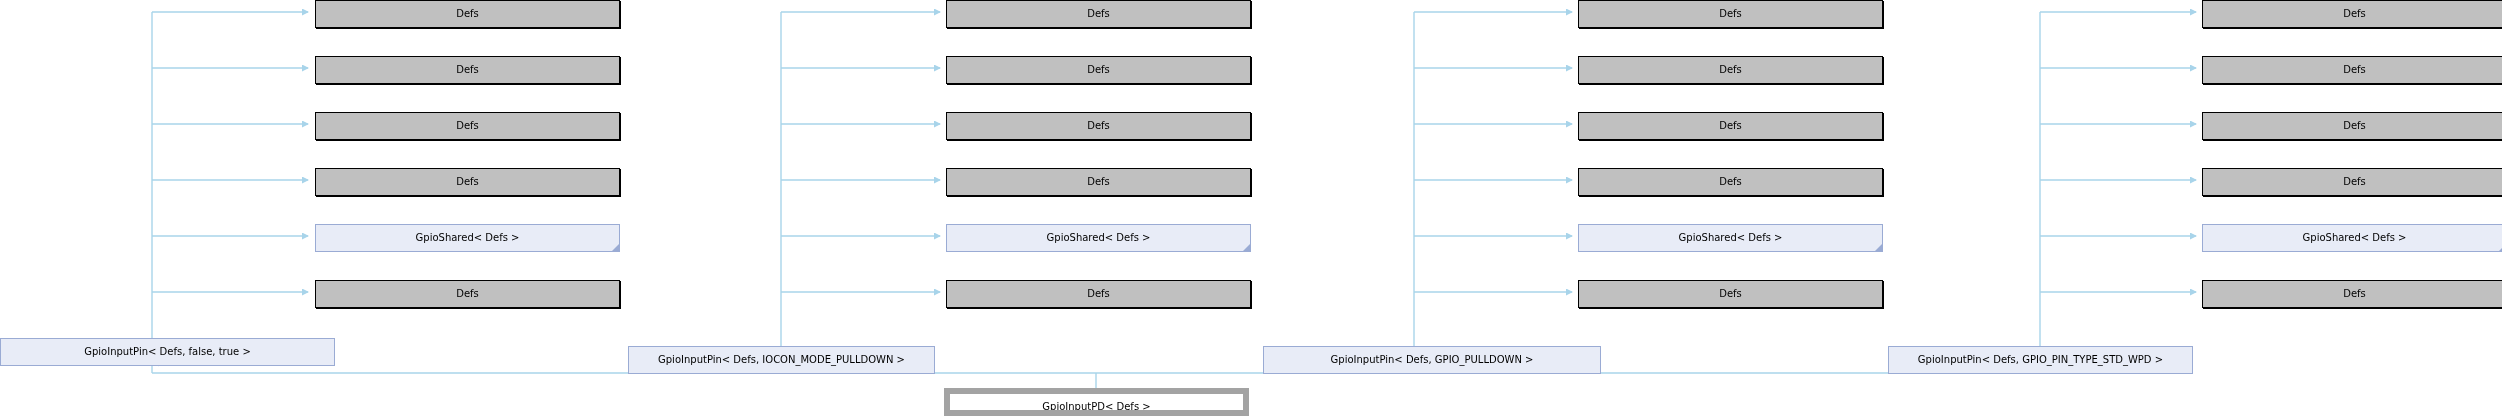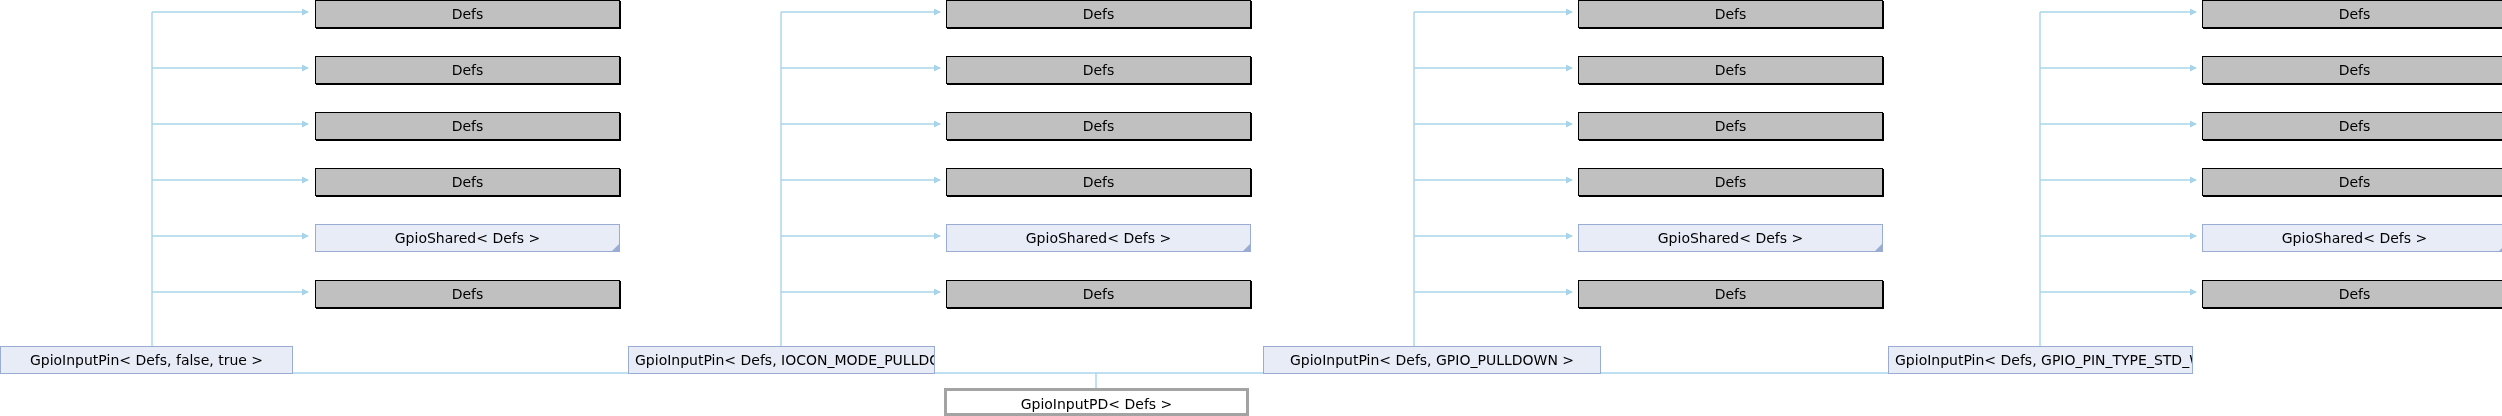--- a/index.html
+++ b/index.html
@@ -24,21 +24,21 @@
     width: 2502px;
     height: 416px;
     pointer-events: none;
   }
   .node {
     position: absolute;
     box-sizing: border-box;
     height: 28px;
     line-height: 26px;
     text-align: center;
-    font-size: 14px;
+    font-size: 10px;
     color: #000000;
     white-space: nowrap;
     overflow: hidden;
   }
   .node-inherit {
     background: #c0c0c0;
     border: 1px solid #000000;
     box-shadow: 1px 1px 0 0 #000000;
   }
   .node-usage {
@@ -49,21 +49,21 @@
     position: absolute;
     right: 0;
     bottom: 0;
     width: 0;
     height: 0;
     border-left: 7px solid transparent;
     border-bottom: 7px solid #9aabd4;
   }
   .node-current {
     background: #ffffff;
-    border: 3px solid #a3a3a3;
+    border: 6px solid #a3a3a3;
   }
   .node-label {
     display: block;
     padding: 0 6px;
   }
 </style>
 </head>
 <body>
 
 <div id="diagram">
@@ -140,21 +140,21 @@
   <div class="node node-inherit" style="left:315px; top:168px; width:305px;">
     <span class="node-label">Defs</span>
   </div>
   <div class="node node-usage" style="left:315px; top:224px; width:305px;">
     <span class="node-label">GpioShared&lt; Defs &gt;</span>
     <span class="fold"></span>
   </div>
   <div class="node node-inherit" style="left:315px; top:280px; width:305px;">
     <span class="node-label">Defs</span>
   </div>
-  <div class="node node-usage" style="left:0px; top:346px; width:293px;text-align:center;">
+  <div class="node node-usage" style="left:0px; top:338px; width:335px;text-align:center;">
     <span class="node-label">GpioInputPin&lt; Defs, false, true &gt;</span>
   </div>
 
   <div class="node node-inherit" style="left:946px; top:0px; width:305px;">
     <span class="node-label">Defs</span>
   </div>
   <div class="node node-inherit" style="left:946px; top:56px; width:305px;">
     <span class="node-label">Defs</span>
   </div>
   <div class="node node-inherit" style="left:946px; top:112px; width:305px;">

